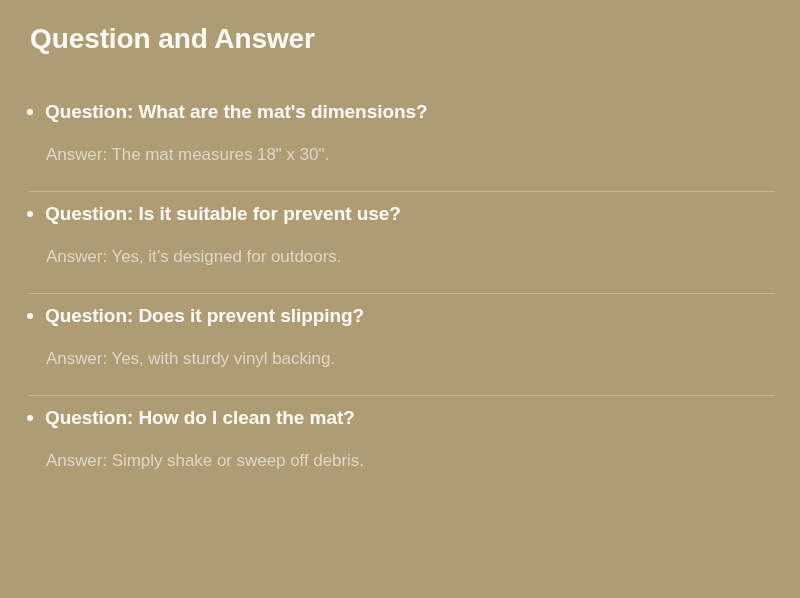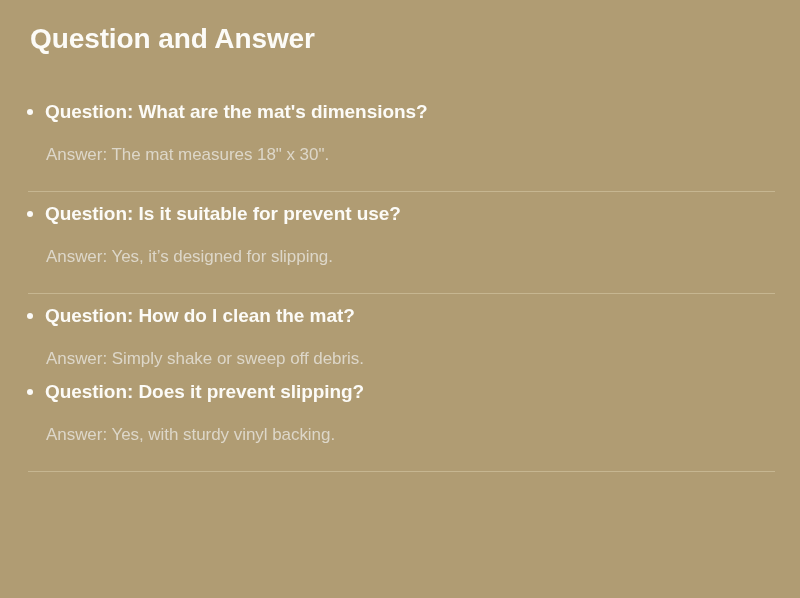--- a/index.html
+++ b/index.html
@@ -98,35 +98,35 @@
       </div>
       <div class="qa-answer">Answer: The mat measures 18" x 30".</div>
       <div class="divider"></div>
     </li>
 
     <li class="qa-item">
       <div class="qa-question">
         <span class="bullet"></span>
         <span>Question: Is it suitable for prevent use?</span>
       </div>
-      <div class="qa-answer">Answer: Yes, it’s designed for slipping.</div>
+      <div class="qa-answer">Answer: Yes, it’s designed for outdoors.</div>
+      <div class="divider"></div>
+    </li>
+
+    <li class="qa-item">
+      <div class="qa-question">
+        <span class="bullet"></span>
+        <span>Question: Does it prevent slipping?</span>
+      </div>
+      <div class="qa-answer">Answer: Yes, with sturdy vinyl backing.</div>
       <div class="divider"></div>
     </li>
 
     <li class="qa-item last">
       <div class="qa-question">
         <span class="bullet"></span>
         <span>Question: How do I clean the mat?</span>
       </div>
       <div class="qa-answer">Answer: Simply shake or sweep off debris.</div>
     </li>
 
-    <li class="qa-item">
-      <div class="qa-question">
-        <span class="bullet"></span>
-        <span>Question: Does it prevent slipping?</span>
-      </div>
-      <div class="qa-answer">Answer: Yes, with sturdy vinyl backing.</div>
-      <div class="divider"></div>
-    </li>
-
   </ul>
 </div>
 
 </body></html>

